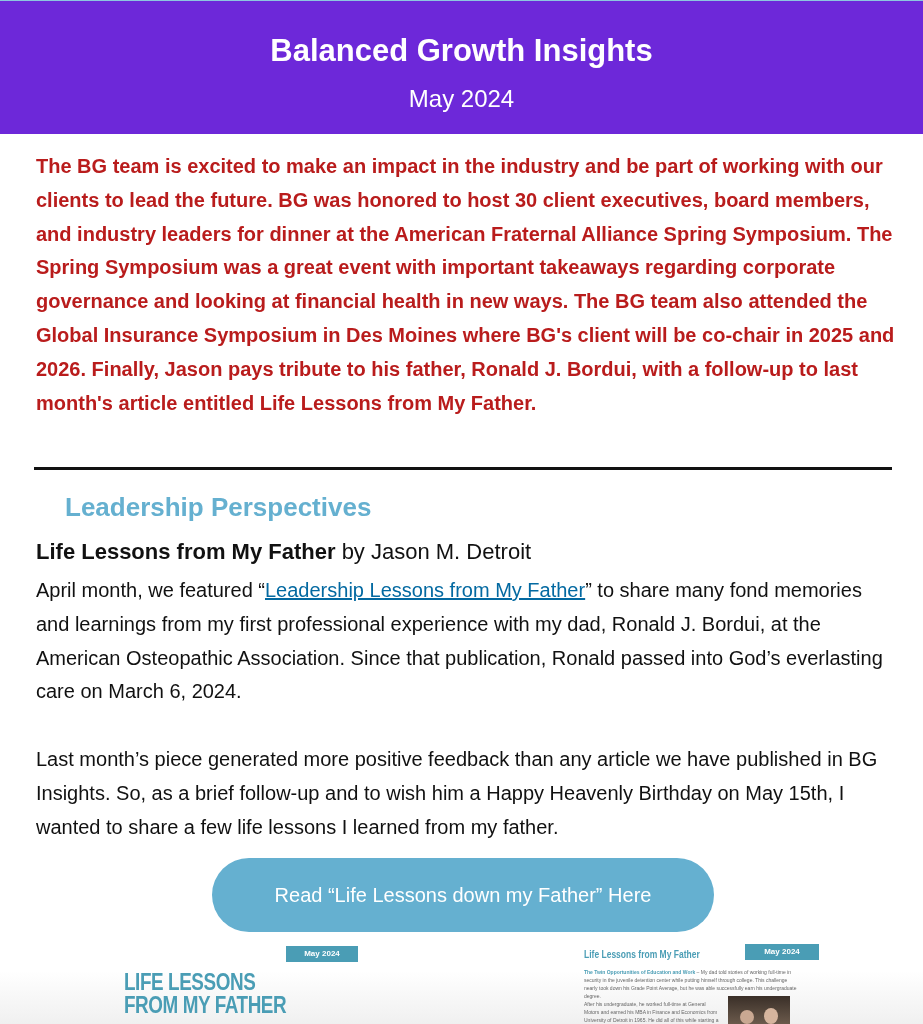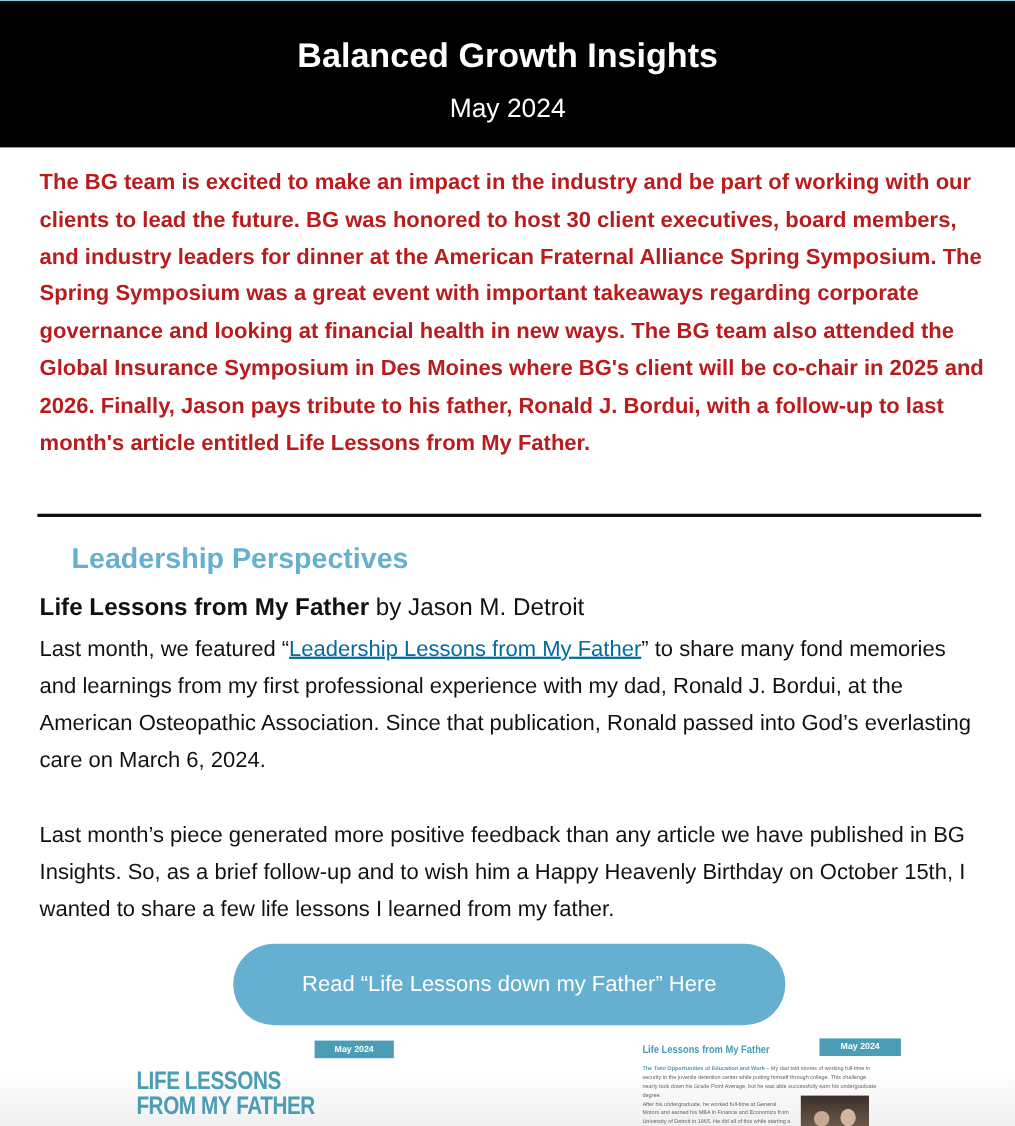--- a/index.html
+++ b/index.html
@@ -1,17 +1,17 @@
 <!DOCTYPE html>
 <html><head>
   <meta charset="utf-8">
   <style>
     html, body { margin: 0; padding: 0; background: #ffffff; }
     body { width: 923px; height: 1024px; overflow: hidden; position: relative; font-family: "Liberation Sans", sans-serif; color: #111; }
-    .header { position: absolute; left: 0; top: 0; width: 923px; height: 134px; background: #000000; border-top: 1px solid #8cc6df; box-sizing: border-box; text-align: center; color: #fff; }
+    .header { position: absolute; left: 0; top: 0; width: 923px; height: 134px; background: #6d28d9; border-top: 1px solid #8cc6df; box-sizing: border-box; text-align: center; color: #fff; }
     .header .title { position: absolute; left: 0; right: 0; top: 32px; font-size: 31px; font-weight: bold; letter-spacing: 0; }
     .header .date { position: absolute; left: 0; right: 0; top: 84px; font-size: 24px; }
     .intro { position: absolute; left: 36px; top: 150px; width: 860px; font-size: 20px; line-height: 33.8px; color: #b91c1c; font-weight: bold; }
     .divider { position: absolute; left: 34px; top: 467px; width: 858px; height: 3px; background: #111; }
     .section-title { position: absolute; left: 36px; top: 492px; font-size: 26px; font-weight: bold; color: #65b0d0; margin-left: 29px; }
     .article-heading { position: absolute; left: 36px; top: 539px; font-size: 22px; color: #111; }
     .article-heading .bold { font-weight: bold; }
     .article-body { position: absolute; left: 36px; top: 574px; width: 860px; font-size: 20px; line-height: 33.8px; color: #111; }
     .article-body p { margin: 0; }
     .article-body p + p { margin-top: 33.8px; }
@@ -44,22 +44,22 @@
 
 <div class="divider"></div>
 
 <div class="section-title">Leadership Perspectives</div>
 
 <div class="article-heading">
   <span class="bold">Life Lessons from My Father</span><span> by Jason M. Detroit</span>
 </div>
 
 <div class="article-body">
-  <p><span>Last month, we featured “</span><a href="#">Leadership Lessons from My Father</a><span>” to share many fond memories and learnings from my first professional experience with my dad, Ronald J. Bordui, at the American Osteopathic Association. Since that publication, Ronald passed into God’s everlasting care on March 6, 2024.</span></p>
-  <p>Last month’s piece generated more positive feedback than any article we have published in BG Insights. So, as a brief follow-up and to wish him a Happy Heavenly Birthday on October 15th, I wanted to share a few life lessons I learned from my father.</p>
+  <p><span>April month, we featured “</span><a href="#">Leadership Lessons from My Father</a><span>” to share many fond memories and learnings from my first professional experience with my dad, Ronald J. Bordui, at the American Osteopathic Association. Since that publication, Ronald passed into God’s everlasting care on March 6, 2024.</span></p>
+  <p>Last month’s piece generated more positive feedback than any article we have published in BG Insights. So, as a brief follow-up and to wish him a Happy Heavenly Birthday on May 15th, I wanted to share a few life lessons I learned from my father.</p>
 </div>
 
 <div class="cta">Read “Life Lessons down my Father” Here</div>
 
 <div class="preview">
   <div class="page-left">
     <div class="badge">May 2024</div>
     <div class="big-title">
       <div>LIFE LESSONS</div>
       <div>FROM MY FATHER</div>

